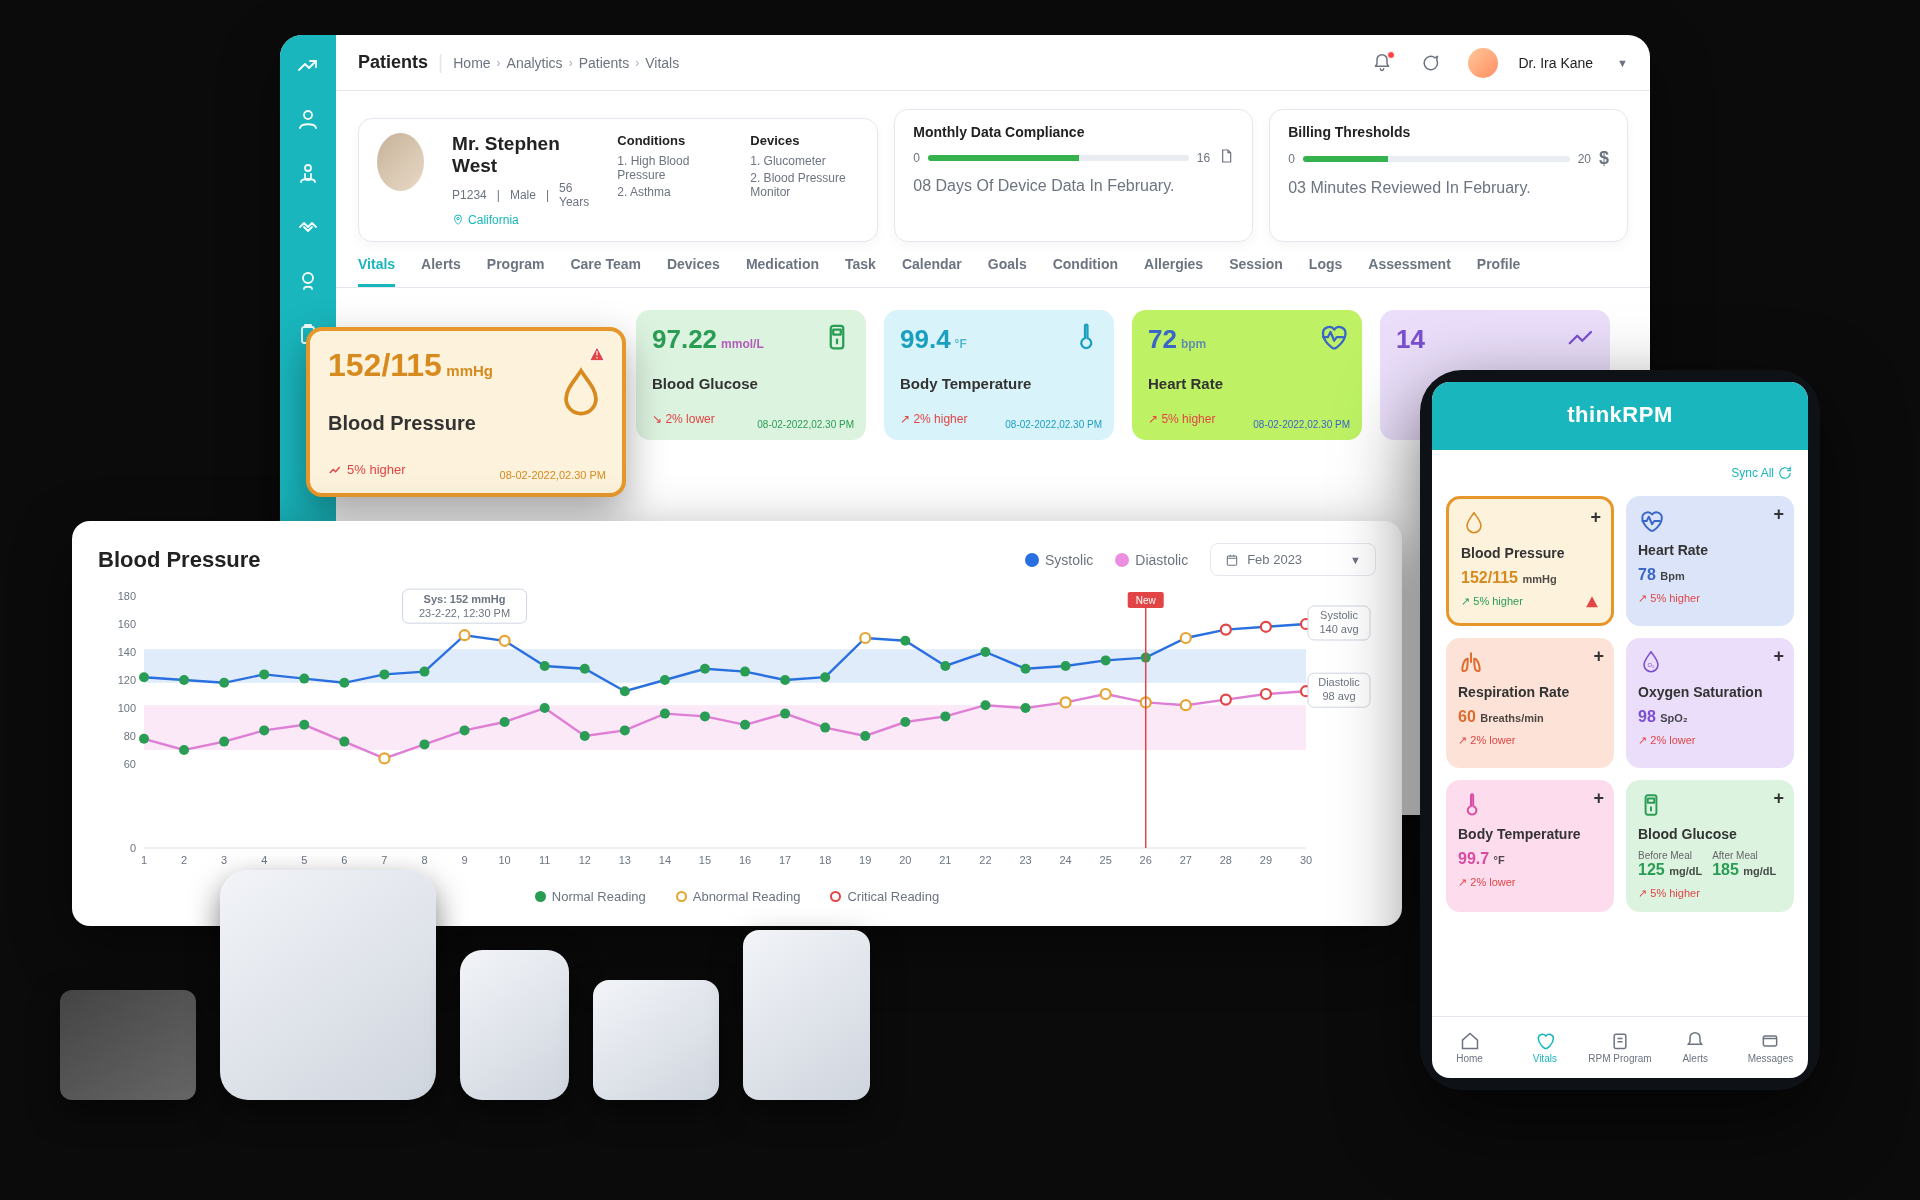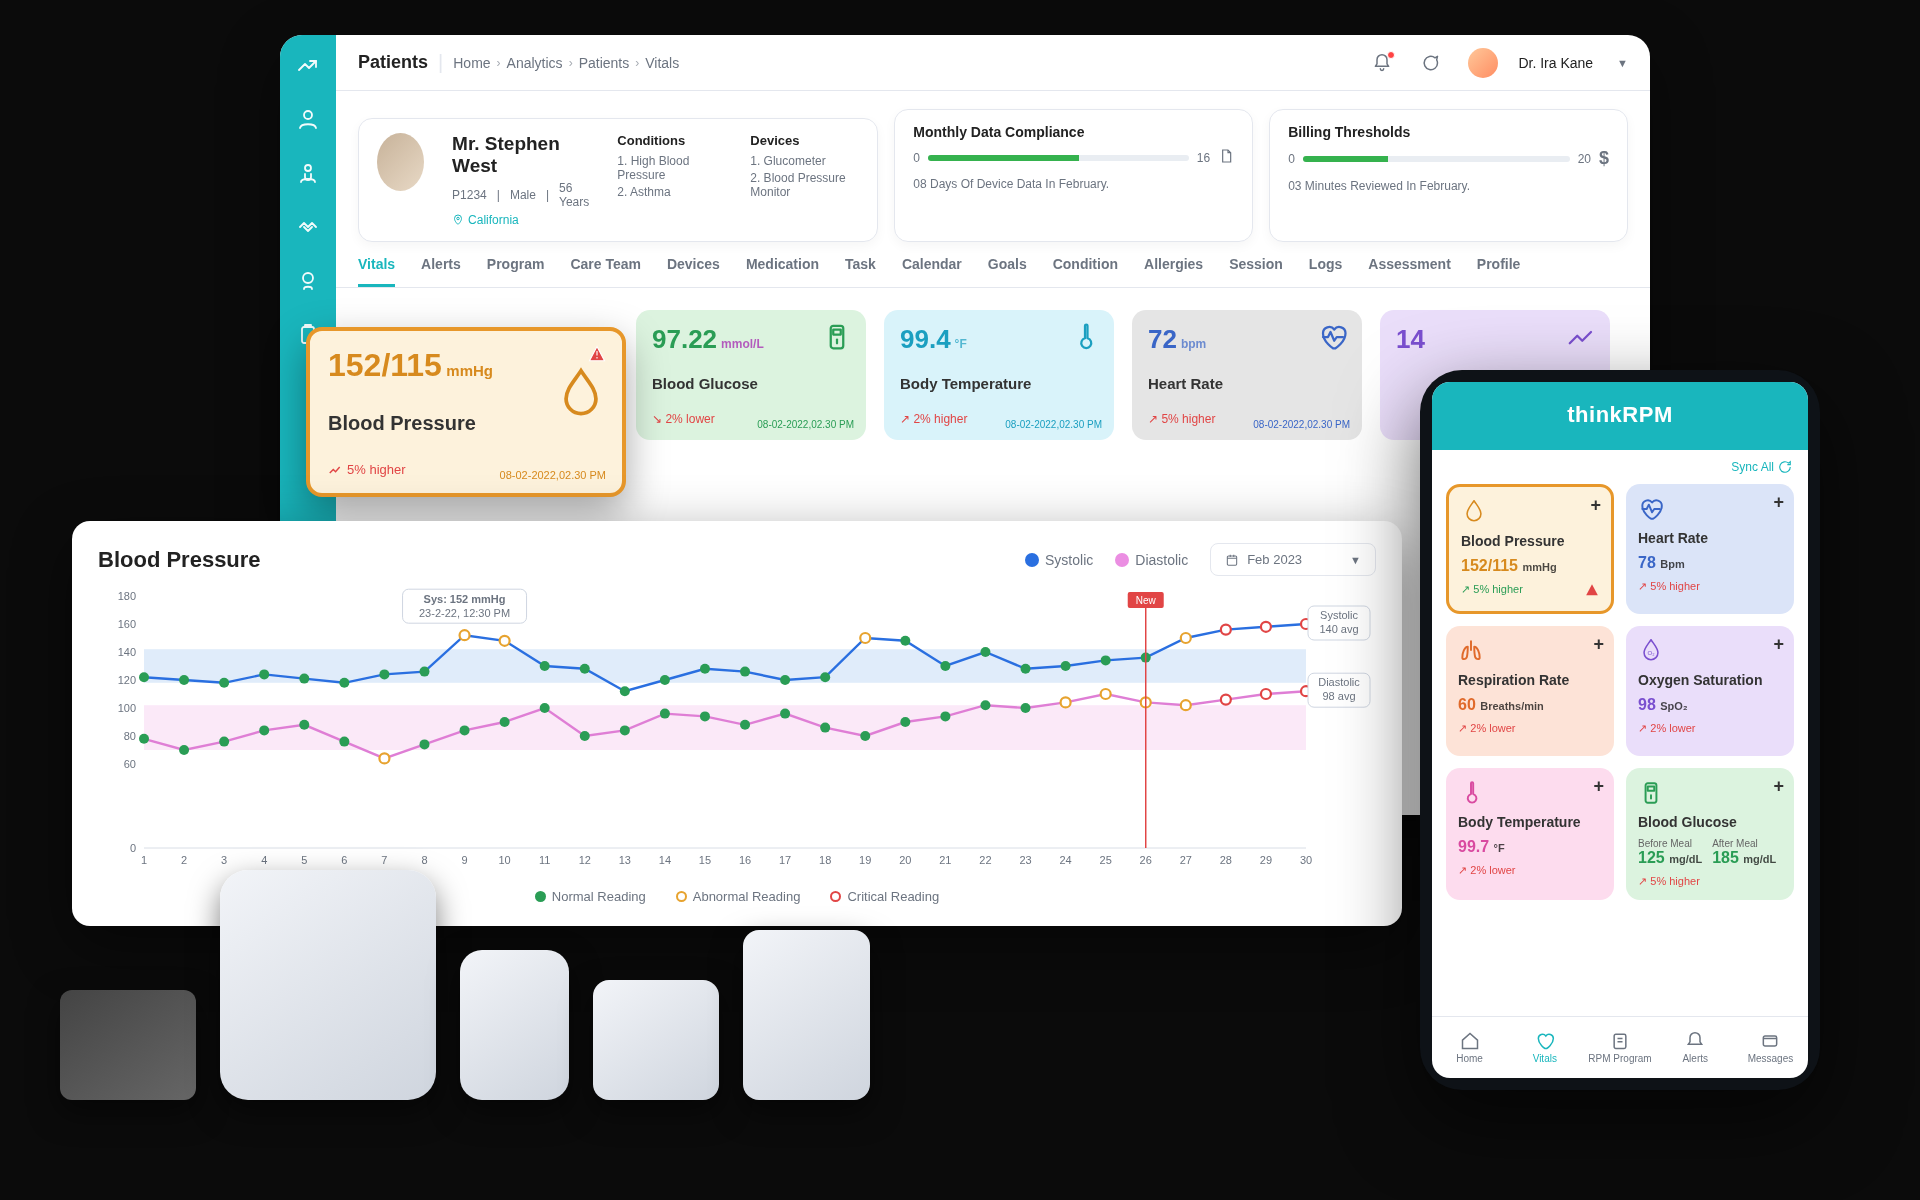--- a/index.html
+++ b/index.html
@@ -49,21 +49,21 @@
   .pt-line{font-size:12px;color:var(--muted);display:flex;gap:10px;align-items:center;}
   .pt-loc{display:flex;gap:4px;align-items:center;color:var(--accent);font-size:12px;}
   .pt-cols{display:flex;gap:36px;margin-left:auto;font-size:12px;color:var(--muted);}
   .pt-cols h5{font-size:13px;color:var(--text);font-weight:700;margin-bottom:6px;}
   .pt-cols li{list-style:none;margin-bottom:3px;}
 
   .kpi-card h5{font-size:14px;font-weight:700;color:var(--text);margin-bottom:8px;}
   .prog-row{display:flex;align-items:center;gap:8px;font-size:12px;color:var(--muted);}
   .prog-bar{flex:1;height:6px;border-radius:4px;background:#e9edf2;position:relative;overflow:hidden;}
   .prog-fill{position:absolute;left:0;top:0;bottom:0;background:var(--green);}
-  .kpi-sub{font-size:12px;color:var(--muted);margin-top:10px;}
+  .kpi-sub{font-size:16px;color:var(--muted);margin-top:10px;}
 
   
   .tabs{display:flex;gap:26px;padding:14px 22px 0;border-bottom:1px solid var(--border);font-size:14px;color:var(--muted);}
   .tab{padding-bottom:12px;cursor:pointer;font-weight:600;}
   .tab.active{color:var(--accent);border-bottom:3px solid var(--accent);}
 
   
   .vitals-strip{display:flex;gap:18px;padding:22px;align-items:flex-start;}
   .vital-card{border-radius:14px;padding:14px 16px;width:230px;height:130px;position:relative;display:flex;flex-direction:column;justify-content:space-between;}
   .vital-val{font-size:26px;font-weight:700;}
@@ -128,21 +128,21 @@
 
   
   .phone{
     position:absolute;right:100px;top:370px;width:400px;height:720px;
     background:#0e1217;border-radius:42px;padding:12px;
     box-shadow:0 30px 80px rgba(0,0,0,.6);
   }
   .phone-inner{width:100%;height:100%;background:#fff;border-radius:18px;overflow:hidden;display:flex;flex-direction:column;}
   .phone-top{background:var(--accent);padding:20px 0 22px;text-align:center;color:#fff;font-weight:700;font-size:22px;letter-spacing:.5px;}
   .phone-top b{font-weight:800;}
-  .sync-row{padding:10px 16px;text-align:right;color:var(--accent);font-size:12px;display:flex;justify-content:flex-end;align-items:center;gap:4px;}
+  .sync-row{padding:16px 16px;text-align:right;color:var(--accent);font-size:12px;display:flex;justify-content:flex-end;align-items:center;gap:4px;}
   .cards-grid{flex:1;overflow:auto;padding:0 14px 10px;display:grid;grid-template-columns:1fr 1fr;gap:12px;align-content:start;}
   .m-card{border-radius:14px;padding:12px;position:relative;min-height:130px;display:flex;flex-direction:column;gap:8px;}
   .m-plus{position:absolute;top:8px;right:10px;font-size:18px;color:#333;font-weight:700;}
   .m-icon{width:26px;height:26px;}
   .m-icon svg{width:26px;height:26px;fill:none;stroke-width:1.8;stroke-linecap:round;stroke-linejoin:round;}
   .m-lab{font-size:14px;font-weight:600;color:#333;}
   .m-val{font-size:16px;font-weight:700;}
   .m-unit{font-size:11px;font-weight:600;opacity:.7;}
   .m-trend{font-size:11px;display:flex;align-items:center;gap:3px;}
   .m-bp{border:3px solid var(--amber);}
@@ -332,21 +332,21 @@
         </div>
         <div class="vital-card" style="background: rgb(217, 243, 250);">
           <div><span class="vital-val" style="color:#1b9fc0">99.4</span><span class="vital-unit" style="color:#1b9fc0">°F</span></div>
           <span class="vital-label" style="color:#333">Body Temperature</span>
           <span class="vital-trend" style="color:#e14545">↗ 2% higher</span>
           <span class="vital-ts" style="color:#1b9fc0">08-02-2022,02.30 PM</span>
           <span class="vital-icon"><svg viewBox="0 0 24 24" stroke="#1b9fc0">
               <path d="M12 3v10a4 4 0 102 0V3a1 1 0 00-2 0z"></path>
             </svg></span>
         </div>
-        <div class="vital-card" style="background: #e5e5e5;">
+        <div class="vital-card" style="background: #bef264;">
           <div><span class="vital-val" style="color:#3a66c7">72</span><span class="vital-unit" style="color:#3a66c7">bpm</span></div>
           <span class="vital-label" style="color:#333">Heart Rate</span>
           <span class="vital-trend" style="color:#e14545">↗ 5% higher</span>
           <span class="vital-ts" style="color:#3a66c7">08-02-2022,02.30 PM</span>
           <span class="vital-icon"><svg viewBox="0 0 24 24" stroke="#3a66c7">
               <path d="M12 21s-8-5-8-12a5 5 0 019-3 5 5 0 019 3c0 7-8 12-8 12z"></path>
               <path d="M4 12h4l2-4 3 7 2-3h5"></path>
             </svg></span>
         </div>
         <div class="vital-card" style="background: rgb(234, 222, 250);">

